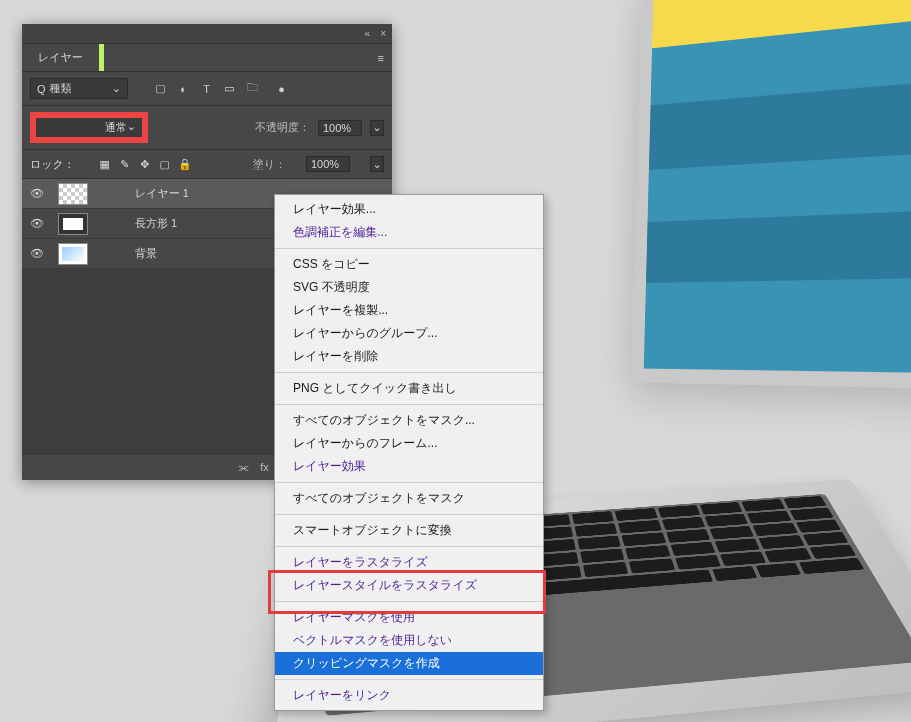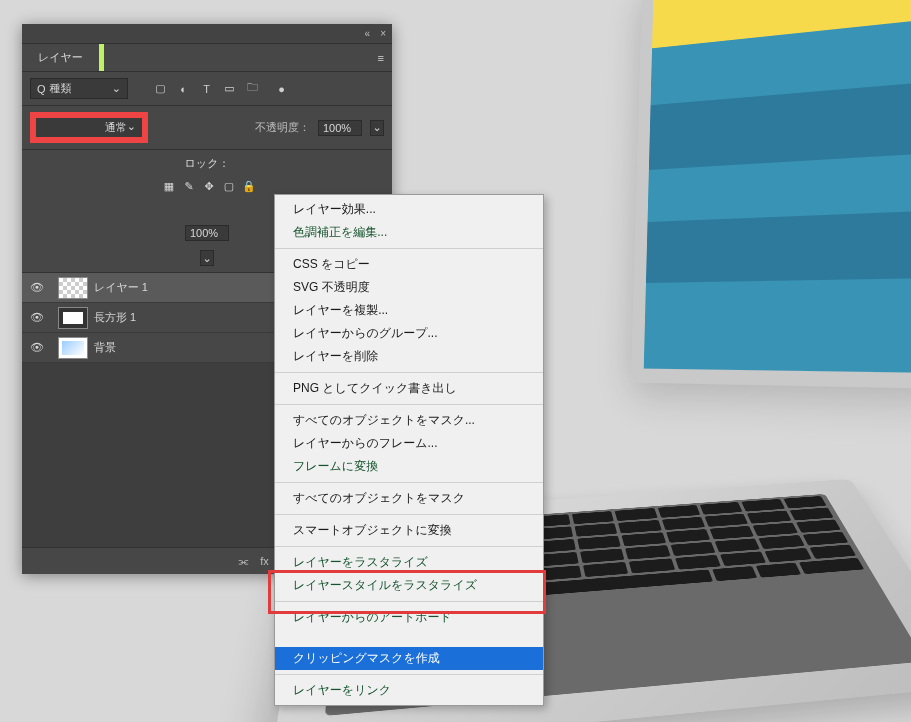--- a/index.html
+++ b/index.html
@@ -21,42 +21,42 @@
 .panel-tab .ham { margin-left:auto; padding:0 8px; cursor:pointer;}
 .filter-row { display:flex; align-items:center; gap:8px; padding:6px 8px; border-bottom:1px solid #323232; }
 .kind-sel { display:flex; align-items:center; gap:4px; background:#3a3a3a; padding:2px 6px; border:1px solid #2b2b2b; width:98px; }
 .ficons { display:flex; gap:10px; margin-left:18px; align-items:center;}
 .ficons span{ width:13px; height:13px; display:inline-flex; align-items:center; justify-content:center; color:#cfcfcf;}
 .blend-row { display:flex; align-items:center; padding:6px 8px; gap:8px; border-bottom:1px solid #323232; }
 .blend-sel { background:#3a3a3a; border:6px solid #ef4444; padding:2px 6px; width:118px; display:flex; justify-content:flex-end;}
 .op-label { color:#bcbcbc; margin-left:auto; }
 .num-box { background:#3a3a3a; border:1px solid #2b2b2b; padding:1px 4px; width:44px; text-align:left;}
 .dd { width:14px; height:16px; border:1px solid #2b2b2b; background:#3a3a3a; display:flex; align-items:center; justify-content:center;}
-.lock-row { display:flex; align-items:center; padding:6px 8px; gap:9px; border-bottom:1px solid #323232;flex-direction:column;}
+.lock-row { display:flex; align-items:center; padding:6px 8px; gap:20px; border-bottom:1px solid #323232;}
 .lock-row .icons{ display:flex; gap:8px; margin-left:4px;}
 .lock-row .icons span{width:12px;height:12px;display:inline-flex;align-items:center;justify-content:center;}
 .layers { }
 .layer { display:flex; align-items:center; height:30px; border-bottom:1px solid #3a3a3a; }
 .layer.selected{ background:#5a5a5a;}
 .eye { width:30px; display:flex; align-items:center; justify-content:center; }
 .thumb { width:30px; height:22px; margin:0 6px; background:#fff; border:1px solid #888; position:relative;}
 .thumb.trans { background:repeating-conic-gradient(#ccc 0 25%,#fff 0 50%) 0 0/8px 8px; }
 .thumb.rect { background:#333;}
 .thumb.rect::after{content:"";position:absolute;inset:4px;background:#fff;}
 .thumb.bg::after{content:"";position:absolute;inset:3px;background:linear-gradient(135deg,#9cf,#fff);}
-.lname { flex:1; }
+.lname { flex:1;margin-left:41px; }
 .filler { height:185px; border-bottom:1px solid #323232; background:#3e3e3e;}
 .panel-foot { height:26px; display:flex; align-items:center; justify-content:flex-end; gap:12px; padding:0 10px; color:#bcbcbc;}
 .panel-foot span{font-size:11px;}
 
 
 .ctx { position:absolute; left:274px; top:194px; width:270px; background:#f0f0f0; border:1px solid #9a9a9a; box-shadow:3px 3px 8px rgba(0,0,0,.25); font-size:12px; color:#1a1a1a; padding:3px 0;}
 .ctx .item { padding:3px 18px; white-space:nowrap; }
-.ctx .item.disabled { color:#14532d; }
-.ctx .item.hl { background:#1a6fd8; color:#fff;margin-top:18px; }
+.ctx .item.disabled { color:#4c1d95; }
+.ctx .item.hl { background:#1a6fd8; color:#fff; }
 .ctx hr { border:none; border-top:1px solid #cfcfcf; margin:4px 0; }
 
 .red-box { position:absolute; left:268px; top:570px; width:278px; height:44px; border:3px solid #e23b3b; pointer-events:none; }
 </style>
 </head>
 <body>
 
 <div class="laptop-screen"></div>
 <div class="laptop-base">
   <div class="kbwell">
@@ -225,28 +225,29 @@
     <div class="item">CSS をコピー</div>
     <div class="item">SVG 不透明度</div>
     <div class="item">レイヤーを複製...</div>
     <div class="item">レイヤーからのグループ...</div>
     <div class="item">レイヤーを削除</div>
     <hr>
     <div class="item">PNG としてクイック書き出し</div>
     <hr>
     <div class="item">すべてのオブジェクトをマスク...</div>
     <div class="item">レイヤーからのフレーム...</div>
-    <div class="item disabled">フレームに変換</div>
+    <div class="item disabled">レイヤー効果</div>
     <hr>
     <div class="item">すべてのオブジェクトをマスク</div>
     <hr>
     <div class="item">スマートオブジェクトに変換</div>
     <hr>
     <div class="item disabled">レイヤーをラスタライズ</div>
     <div class="item disabled">レイヤースタイルをラスタライズ</div>
     <hr>
-    <div class="item disabled">レイヤーからのアートボード</div>
+    <div class="item disabled">レイヤーマスクを使用</div>
+    <div class="item disabled">ベクトルマスクを使用しない</div>
     <div class="item hl">クリッピングマスクを作成</div>
     <hr>
     <div class="item disabled">レイヤーをリンク</div>
   </div>
 
 <div class="red-box"></div>
 
 </body></html>

